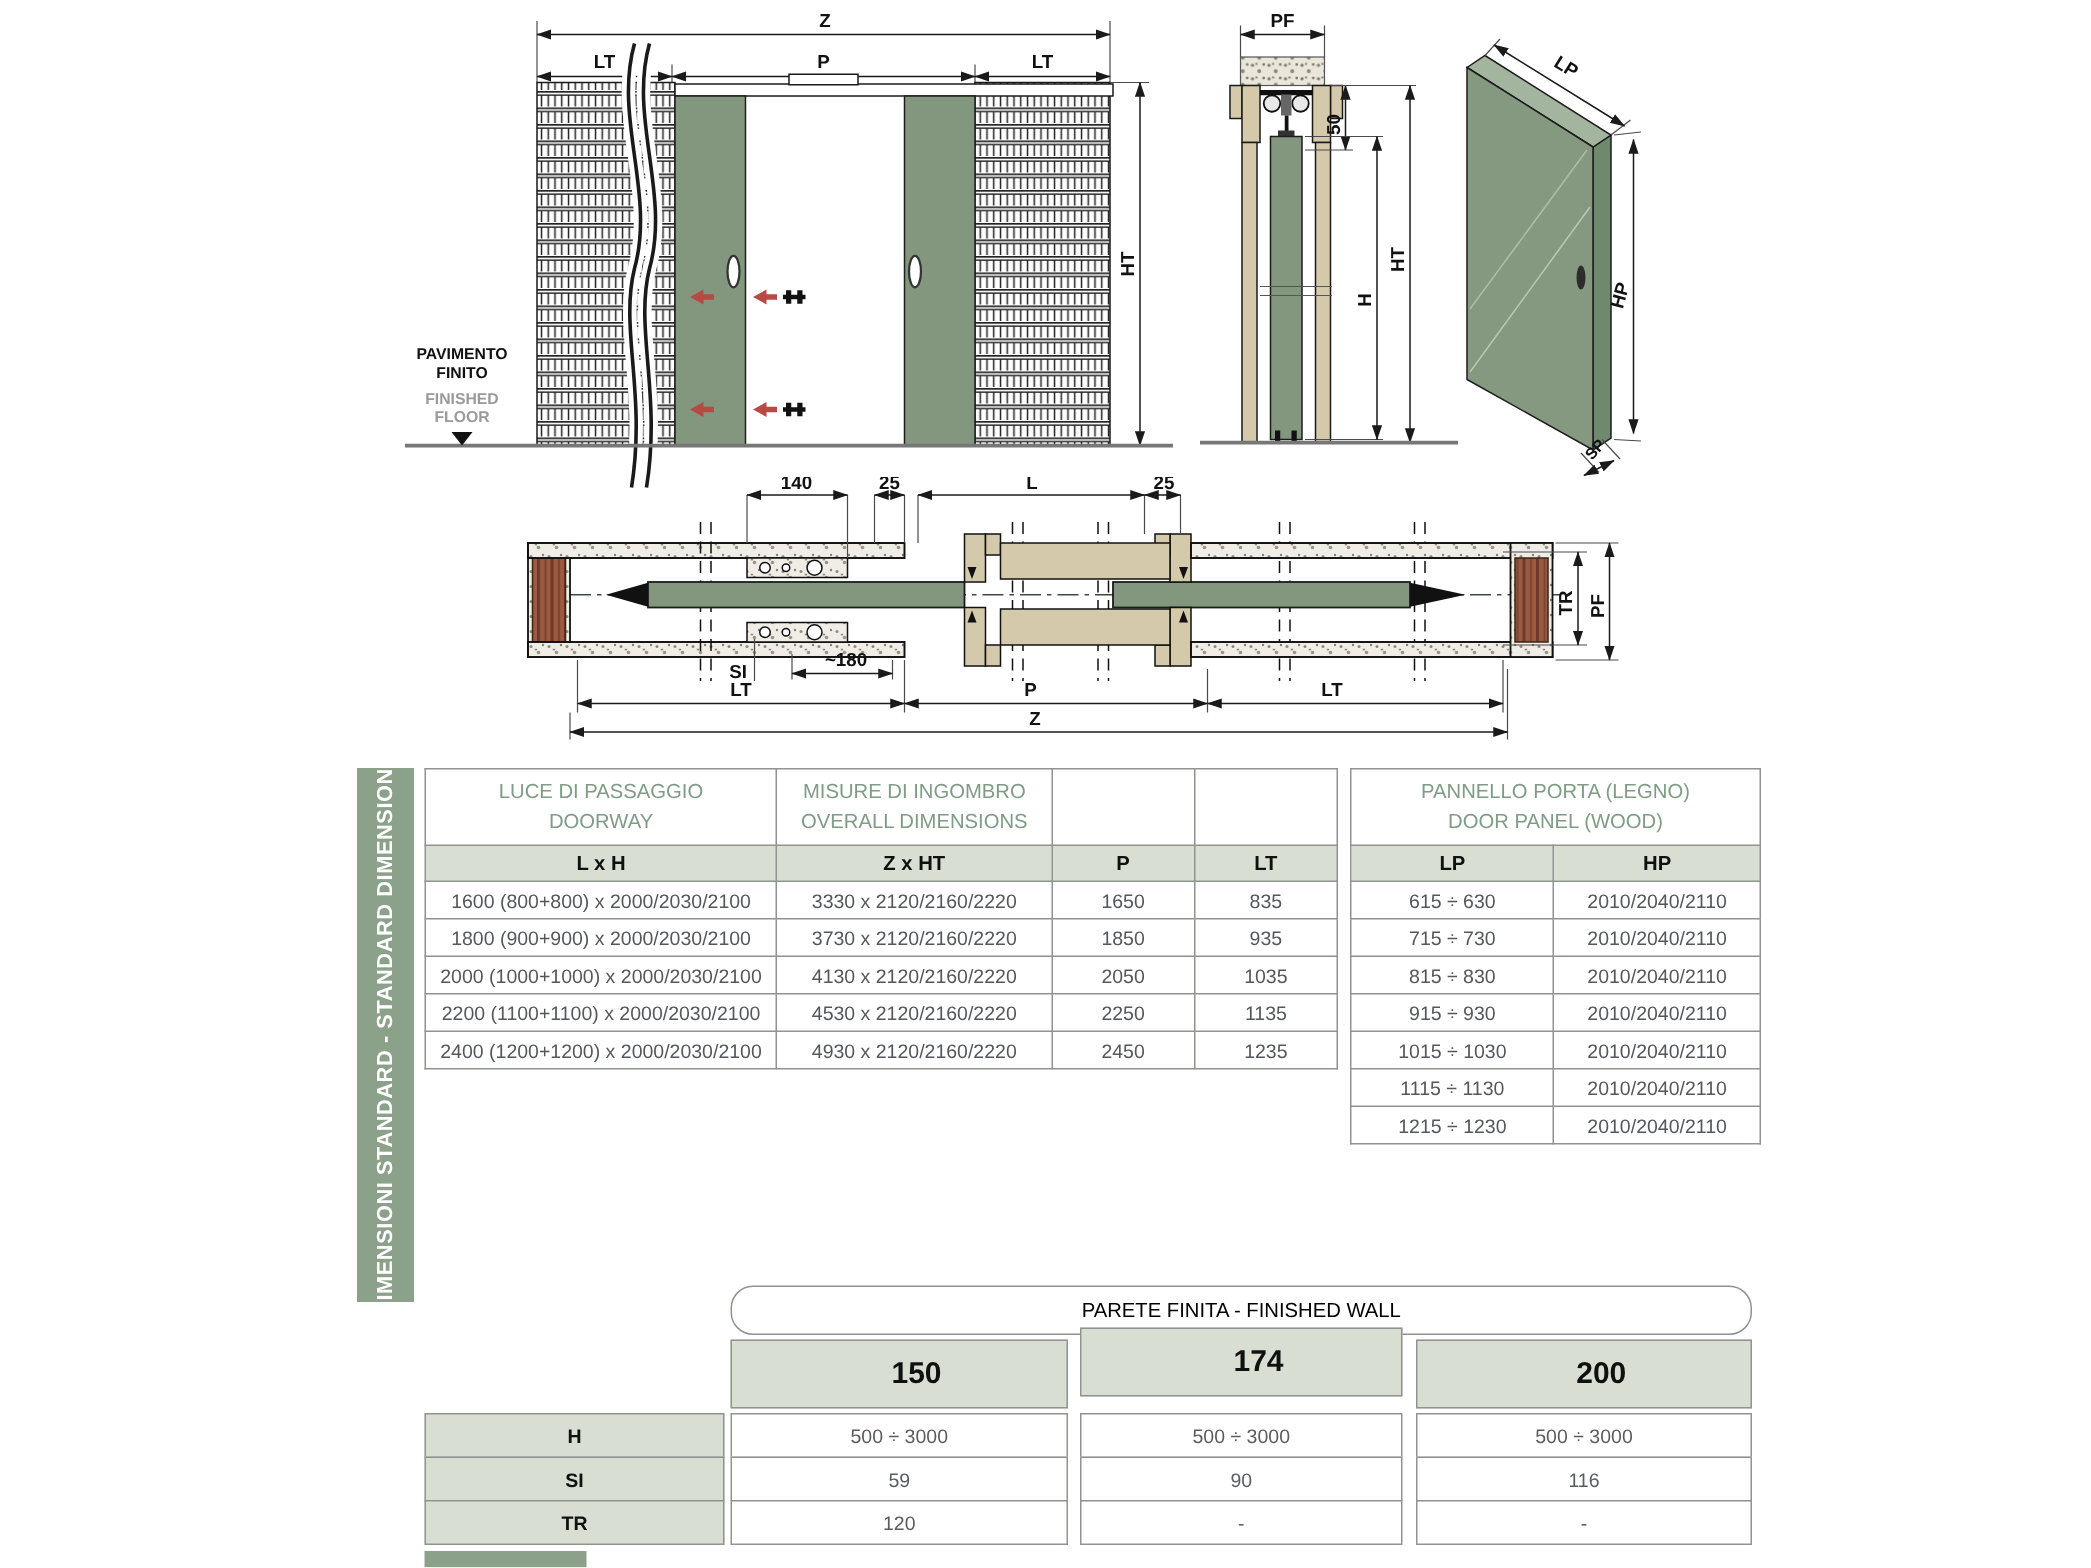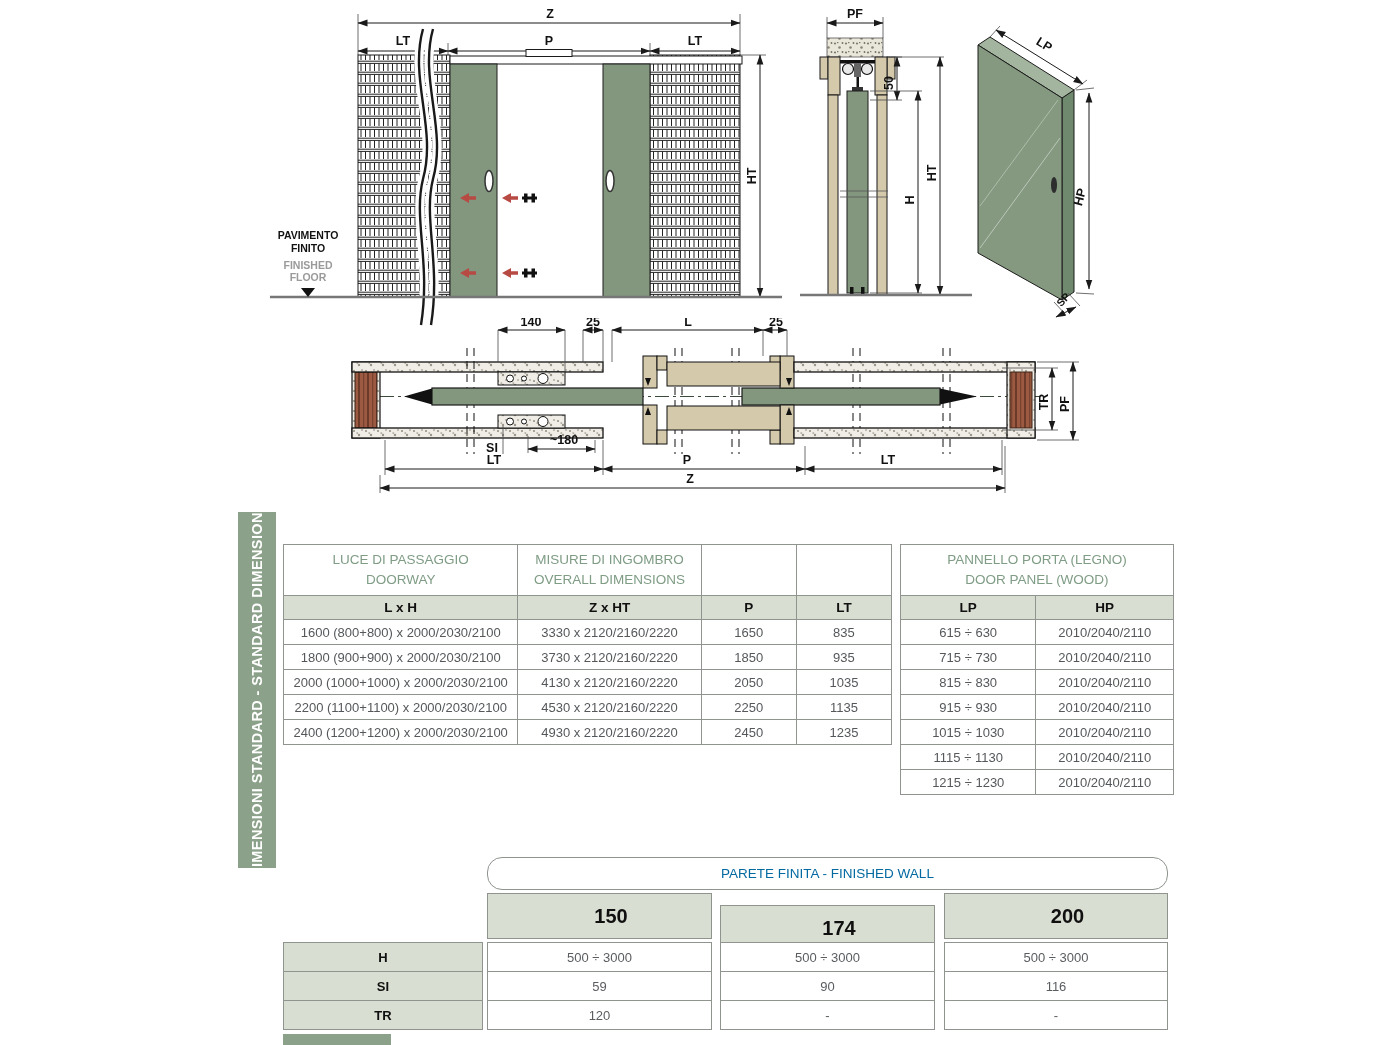--- a/index.html
+++ b/index.html
@@ -14,32 +14,32 @@
   svg text.small  { font:bold 10.5px "Liberation Sans", sans-serif; text-anchor:middle; }
 
   
   .sidebar-bar { left:238px; top:512px; width:38px; height:356px; background:#8ba18a;
                  display:flex; align-items:center; justify-content:center; }
   .sidebar-bar span { writing-mode:vertical-rl; transform:rotate(180deg); color:#fff;
                       font-weight:bold; font-size:14.5px; letter-spacing:.4px; white-space:nowrap; }
   .bottom-strip { left:283px; top:1034px; width:108px; height:11px; background:#8ba18a; }
 
   
-  table.spec { position:absolute; border-collapse:collapse; table-layout:fixed;margin-top:32px; }
+  table.spec { position:absolute; border-collapse:collapse; table-layout:fixed; }
   .spec th, .spec td { border:1px solid #8f948f; text-align:center; padding:0; box-sizing:border-box; }
   .spec .grp  { height:51px; font-weight:normal; color:#7f9c85; font-size:13.5px; line-height:1.5; }
   .spec .colh { height:24px; background:#d9ded2; font-size:13.5px; color:#101010; }
   .spec td    { height:25px; color:#55585b; font-size:13px; font-weight:normal; background:#fff; }
 
   
   .wall { left:283px; top:857px; width:885px; height:176px; }
   .cell { position:absolute; border:1px solid #8f948f; display:flex; align-items:center;
           justify-content:center; font-size:13px; color:#5a5d60; background:#fff; box-sizing:border-box; }
   .cell.greenbg { background:#d9ded2; color:#101010; font-weight:bold; }
-  .cell.hdr { color:#0369a1; font-size:13.5px;border-radius:15px; }
+  .cell.hdr { color:#000000; font-size:13.5px;border-radius:15px; }
   .cell.big { font-size:20px;padding-left:23px; }
 </style>
 </head>
 <body>
 
 <div class="page">
 
   <svg width="0" height="0" style="position:absolute">
     <defs>
       <marker id="ma" markerWidth="11" markerHeight="8" refX="9.5" refY="4" orient="auto-start-reverse">
@@ -435,21 +435,21 @@
         <tr>
           <td>1215 ÷ 1230</td>
           <td>2010/2040/2110</td>
         </tr>
       </tbody>
   </table>
 
   <div class="abs wall">
     <div class="cell hdr" style="left:204px;top:0;width:681px;height:33px">PARETE FINITA - FINISHED WALL</div>
     <div class="cell greenbg big" style="left:204px;top:36px;width:225px;height:46px">150</div>
-    <div class="cell greenbg big" style="left:437px;top:48px;width:215px;height:46px">174</div>
+    <div class="cell greenbg big" style="left:437px;top:28px;width:215px;height:46px">174</div>
     <div class="cell greenbg big" style="left:661px;top:36px;width:224px;height:46px">200</div>
 
     <div class="cell greenbg" style="left:0;top:85px;width:200px;height:30px">H</div>
     <div class="cell" style="left:204px;top:85px;width:225px;height:30px">500 ÷ 3000</div>
     <div class="cell" style="left:437px;top:85px;width:215px;height:30px">500 ÷ 3000</div>
     <div class="cell" style="left:661px;top:85px;width:224px;height:30px">500 ÷ 3000</div>
 
     <div class="cell greenbg" style="left:0;top:114px;width:200px;height:30px">SI</div>
     <div class="cell" style="left:204px;top:114px;width:225px;height:30px">59</div>
     <div class="cell" style="left:437px;top:114px;width:215px;height:30px">90</div>

